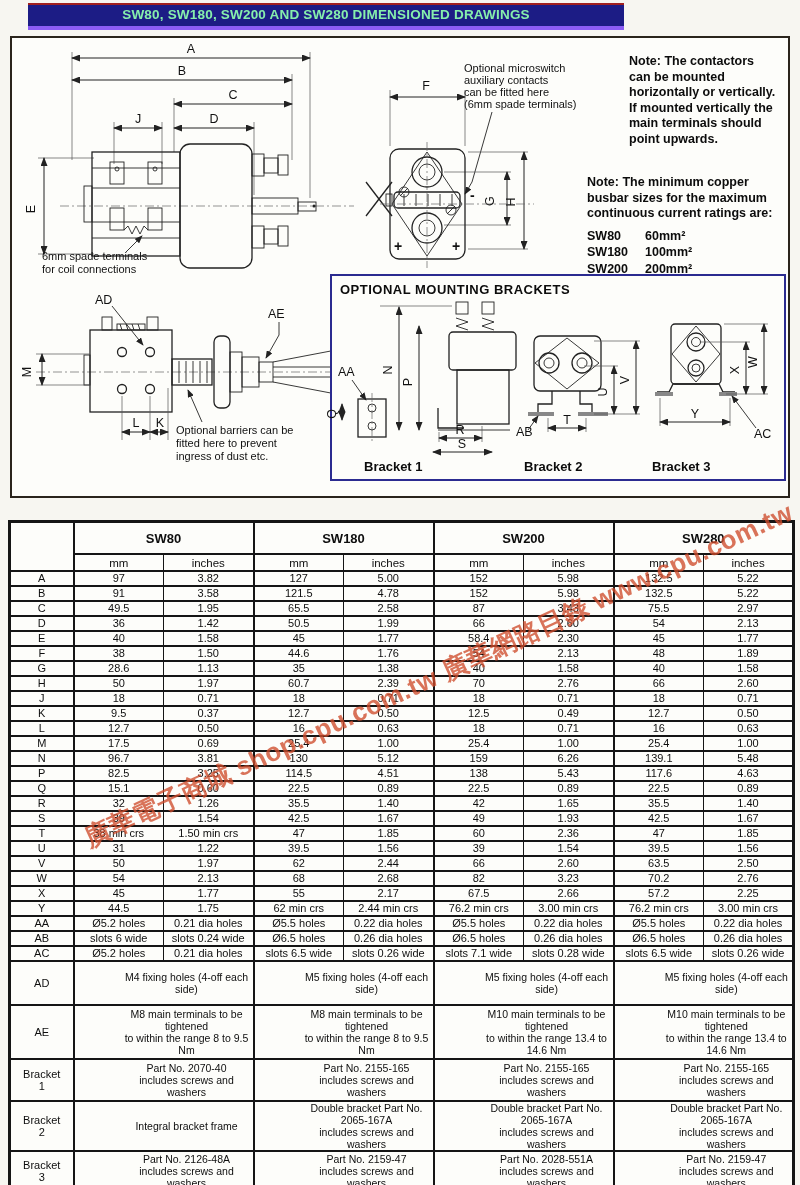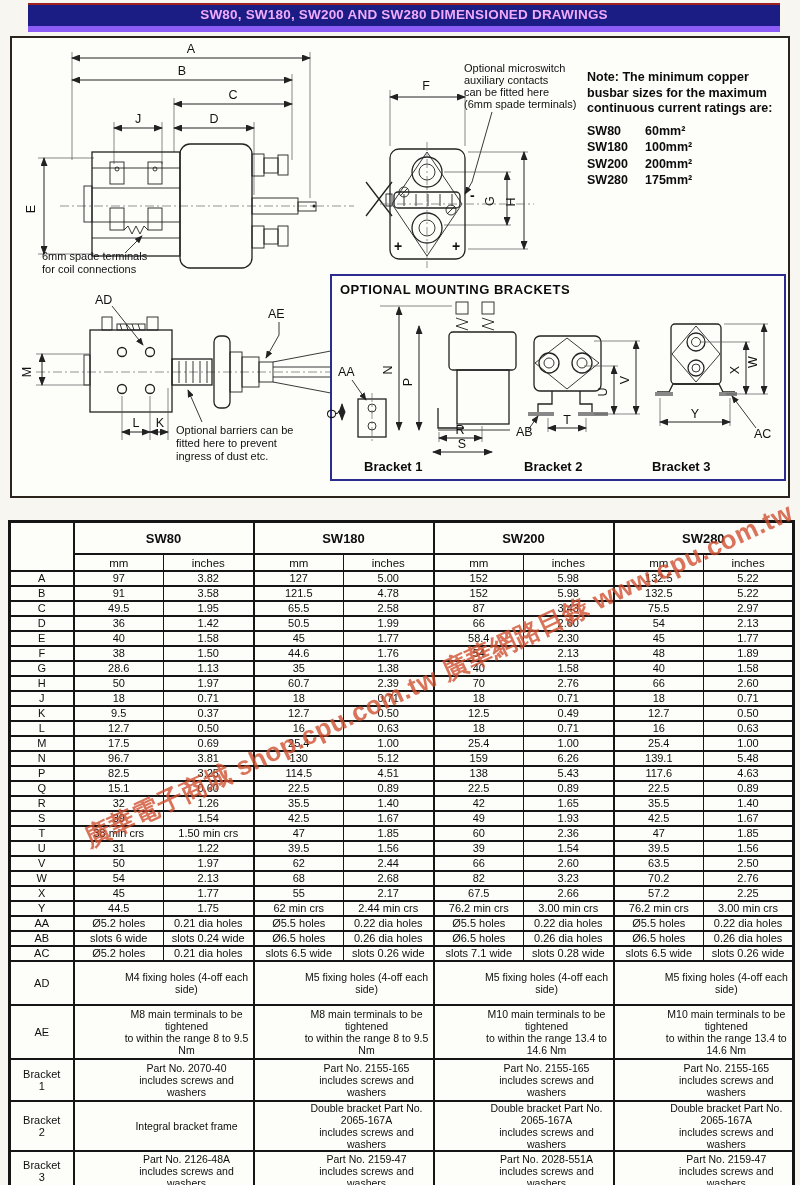--- a/index.html
+++ b/index.html
@@ -1,41 +1,41 @@
 <!DOCTYPE html>
 <html><head>
 <meta charset="utf-8">
 <style>
   html,body{margin:0;padding:0;background:#e8e8e4;}
   .page{position:relative;width:800px;height:1185px;margin:0 auto;background:#f7f6f1;
         font-family:"Liberation Sans",sans-serif;overflow:hidden;}
   
-  .titlebar{position:absolute;left:28px;top:3px;width:752px;height:21px;background:#1c1c85;
-            border-top:2px solid #a02020;border-bottom:6px solid #8b5cf6;color:#f0abfc;
+  .titlebar{position:absolute;left:28px;top:3px;width:596px;height:21px;background:#1c1c85;
+            border-top:2px solid #a02020;border-bottom:4px solid #8b5cf6;color:#86efac;
             font-weight:bold;font-size:13.5px;text-align:center;line-height:20px;letter-spacing:.2px;}
   
   .panel{position:absolute;left:10px;top:36px;width:776px;height:458px;background:#fdfdfa;
          border:2px solid #2a241c;}
   .panel svg{position:absolute;overflow:visible;}
   svg text{font-family:"Liberation Sans",sans-serif;font-size:12px;fill:#111;}
   .oln{stroke:#222;stroke-width:1.3;fill:none;}
   .oln2{stroke:#222;stroke-width:.9;fill:none;}
   .fillg{fill:#888;stroke:none;}
   .dml{stroke:#222;stroke-width:1;fill:none;}
   .ext{stroke:#555;stroke-width:.7;fill:none;}
   .cl{stroke:#666;stroke-width:.7;stroke-dasharray:9 3 2 3;fill:none;}
   .ldr{stroke:#222;stroke-width:.9;fill:none;}
   .dimtxt{font-size:12.5px;}
   .notetxt{font-size:11px;}
   .plustxt{font-size:14px;font-weight:bold;}
   
   .notes{position:absolute;left:575px;top:16px;width:204px;font-weight:bold;font-size:12.5px;
          line-height:15.5px;color:#0c0c0c;}
   .note1{margin-left:42px;white-space:pre-line;}
-  .note2{margin-top:16px;white-space:pre-line;}
+  .note2{margin-top:28px;white-space:pre-line;}
   .busbar{margin-top:6px;}
   .busbar-row{display:flex;line-height:16.5px;}
   .busbar-model{width:58px;}
   
   .brkbox{position:absolute;left:318px;top:236px;width:452px;height:203px;border:2px solid #2b2b90;background:#fdfdfa;}
   .brkhead{position:absolute;left:8px;top:6px;font-weight:bold;font-size:13px;letter-spacing:.5px;color:#0c0c0c;}
   .brklabel{position:absolute;bottom:5px;font-weight:bold;font-size:13px;color:#0c0c0c;}
   
   .watermark{position:absolute;left:86px;top:822px;width:790px;transform:rotate(-25deg);
              transform-origin:0 50%;font-size:26px;font-weight:bold;color:rgba(206,76,44,.78);
@@ -226,20 +226,26 @@
         <line class="dml" x1="134" y1="144" x2="152" y2="144" marker-start="url(#ah)" marker-end="url(#ah)"></line>
         <text class="dimtxt" x="144" y="139" text-anchor="middle">K</text>
       </g>
       <polyline class="ldr" points="186,134 172,102" marker-end="url(#ah)"></polyline>
       <text class="notetxt" x="160" y="146">Optional barriers can be</text>
       <text class="notetxt" x="160" y="159">fitted here to prevent</text>
       <text class="notetxt" x="160" y="172">ingress of dust etc.</text>
     </svg>
 
     <div class="notes">
+      <div class="note1">Note: The contactors
+can be mounted
+horizontally or vertically.
+If mounted vertically the
+main terminals should
+point upwards.</div>
       <div class="note2">Note: The minimum copper
 busbar sizes for the maximum
 continuous current ratings are:</div>
       <div class="busbar">
         <div class="busbar-row">
           <span class="busbar-model">SW80</span>
           <span>60mm²</span>
         </div>
         <div class="busbar-row">
           <span class="busbar-model">SW180</span>

